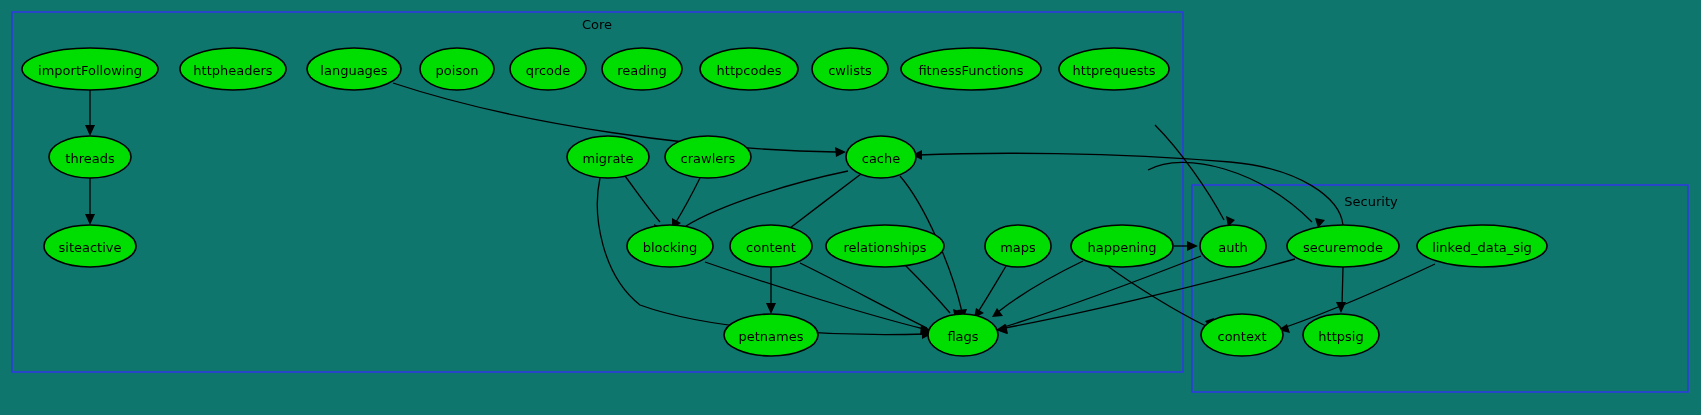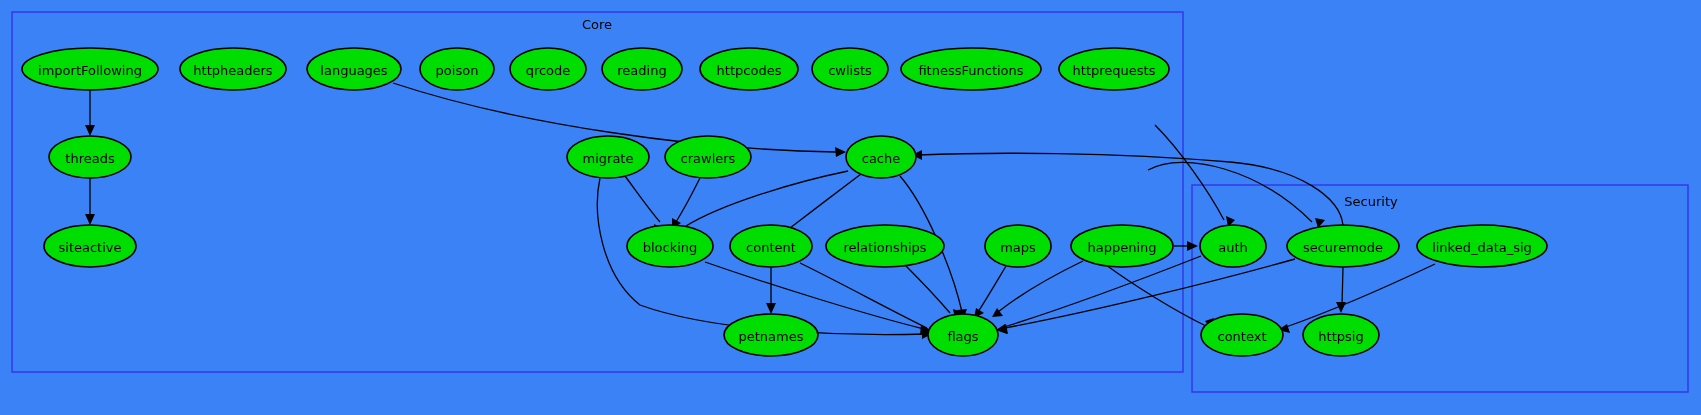--- a/index.html
+++ b/index.html
@@ -1,17 +1,17 @@
 <!DOCTYPE html>
 <html><head>
 <meta charset="utf-8">
 <style>
   html,body{margin:0;padding:0;background:#ffffff;}
   body{width:1701px;height:415px;font-family:"DejaVu Sans",sans-serif;overflow:hidden;}
-  #stage{position:relative;width:1701px;height:415px;background:#3b82f6;}
+  #stage{position:relative;width:1701px;height:415px;background:#0f766e;}
   #graph-svg{position:absolute;left:0;top:0;width:1701px;height:415px;}
   .cluster-label{font-size:13px;fill:#000000;font-family:"DejaVu Sans",sans-serif;text-anchor:middle;dominant-baseline:middle;}
   .node-label{font-size:13px;fill:#000000;font-family:"DejaVu Sans",sans-serif;text-anchor:middle;dominant-baseline:central;}
   .node-ellipse{stroke:#000000;stroke-width:1.6;}
   .cluster-box{fill:none;stroke-width:1.4;}
   .edge-path{fill:none;stroke:#000000;stroke-width:1.3;}
   .edge-head{stroke:none;}
 </style>
 </head>
 <body>

